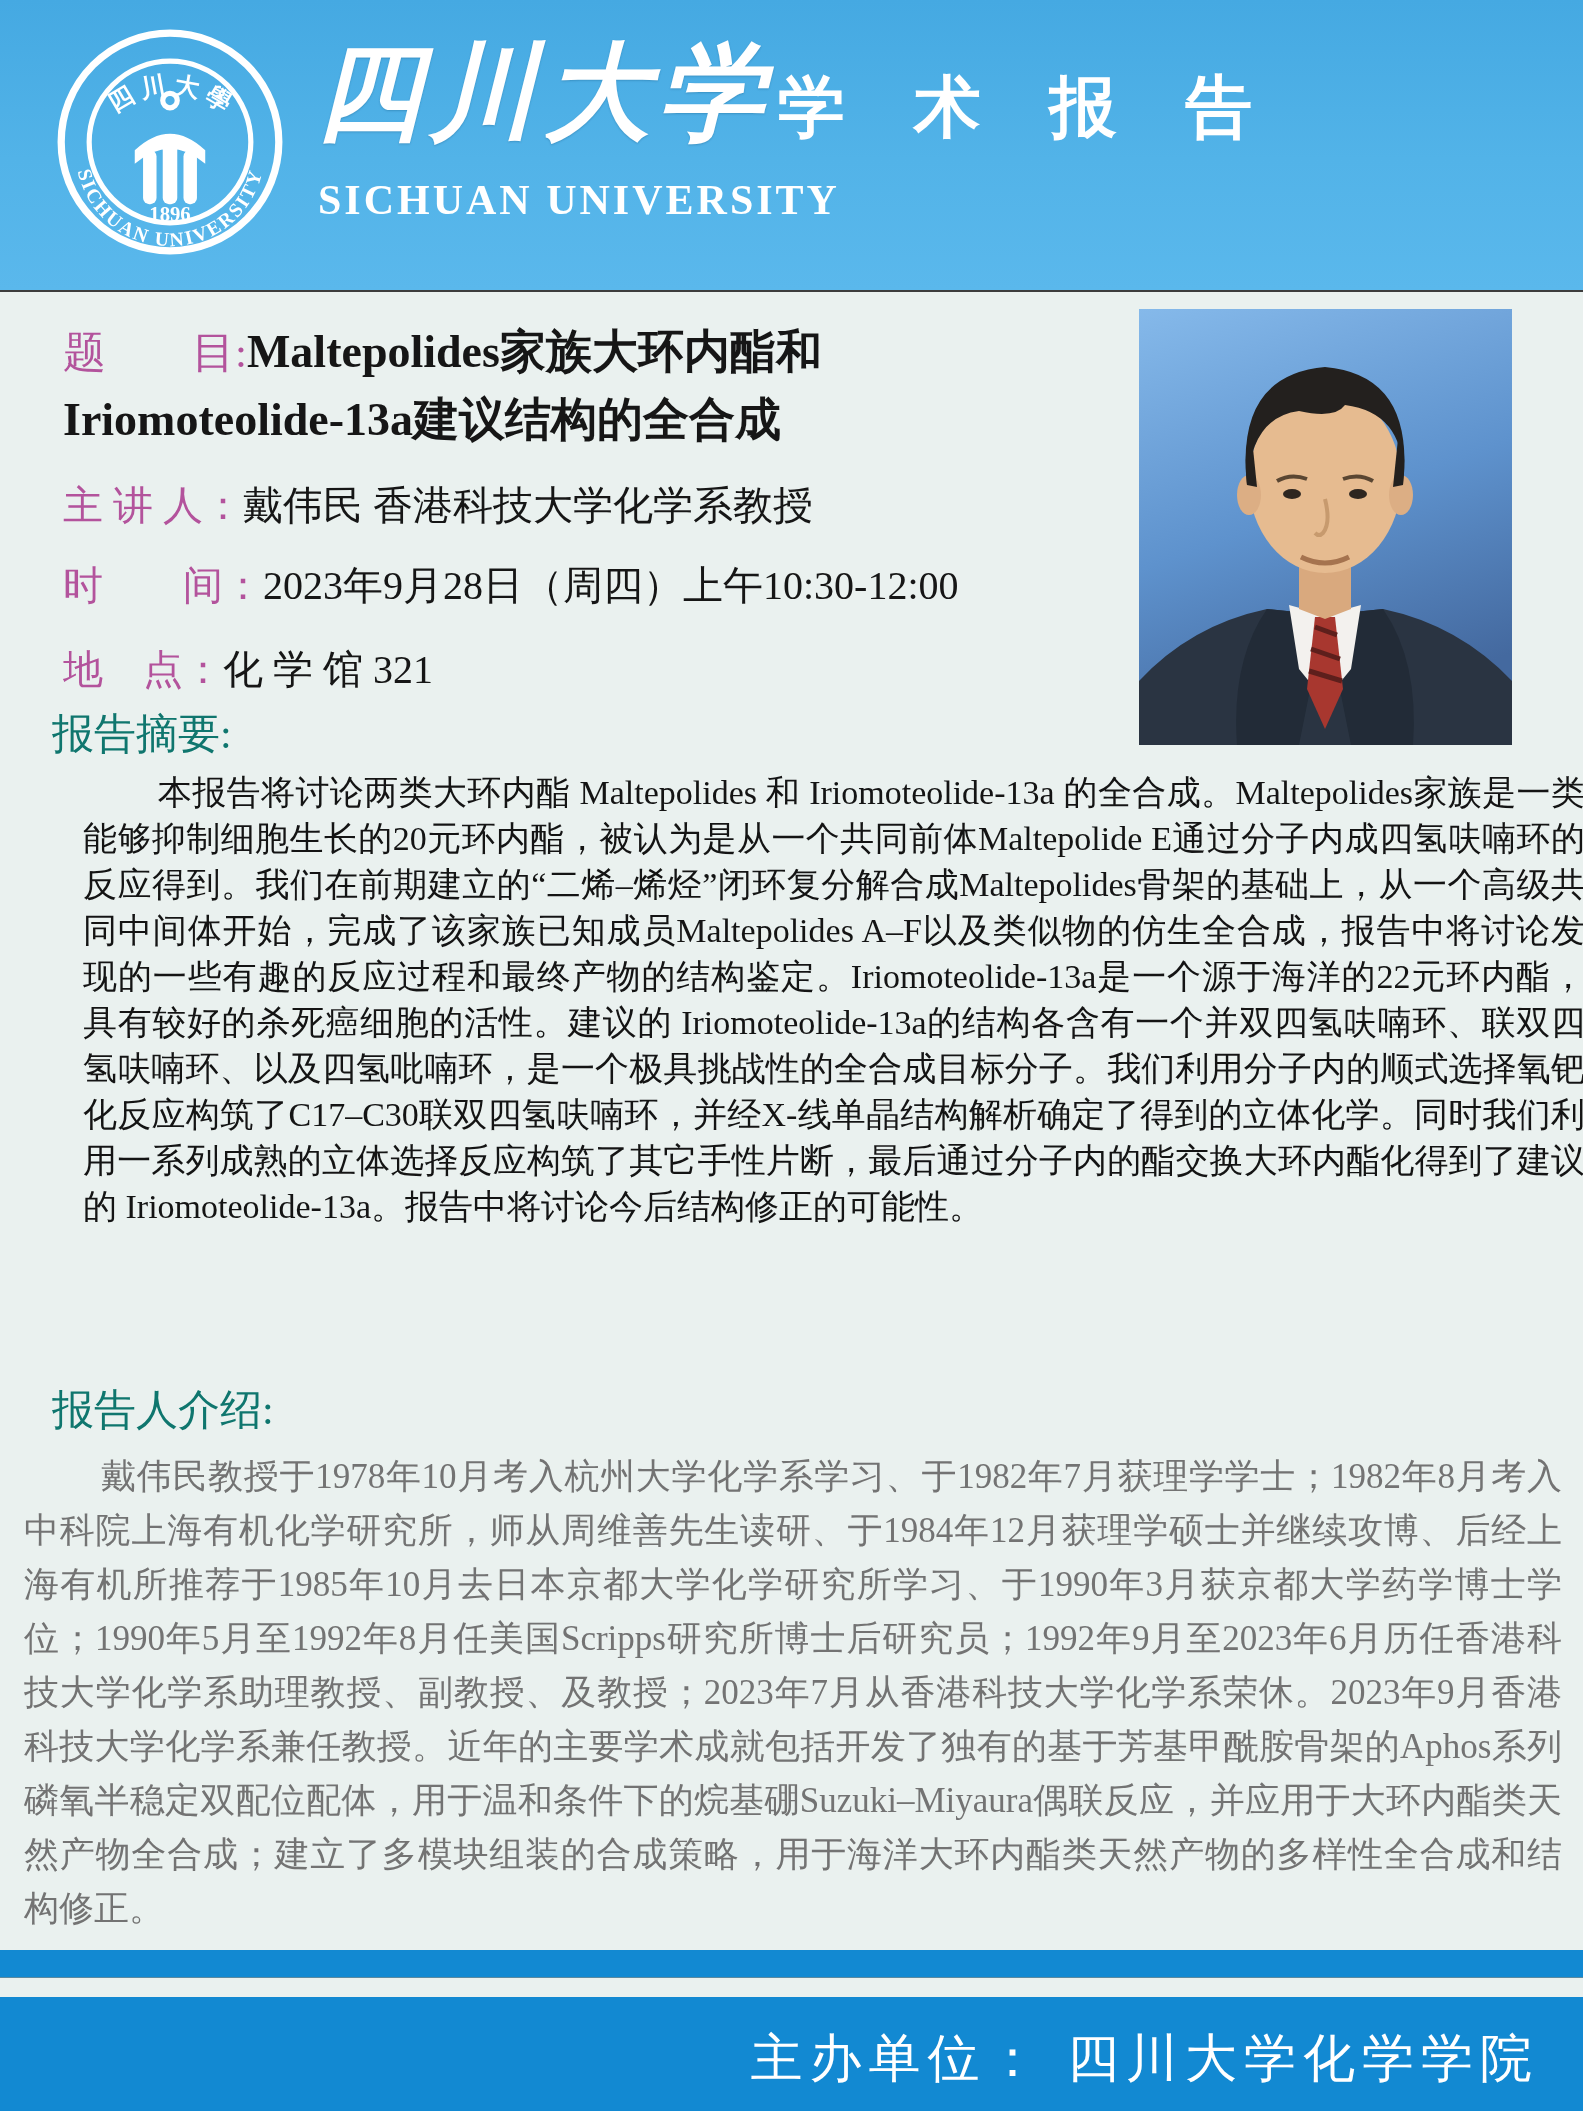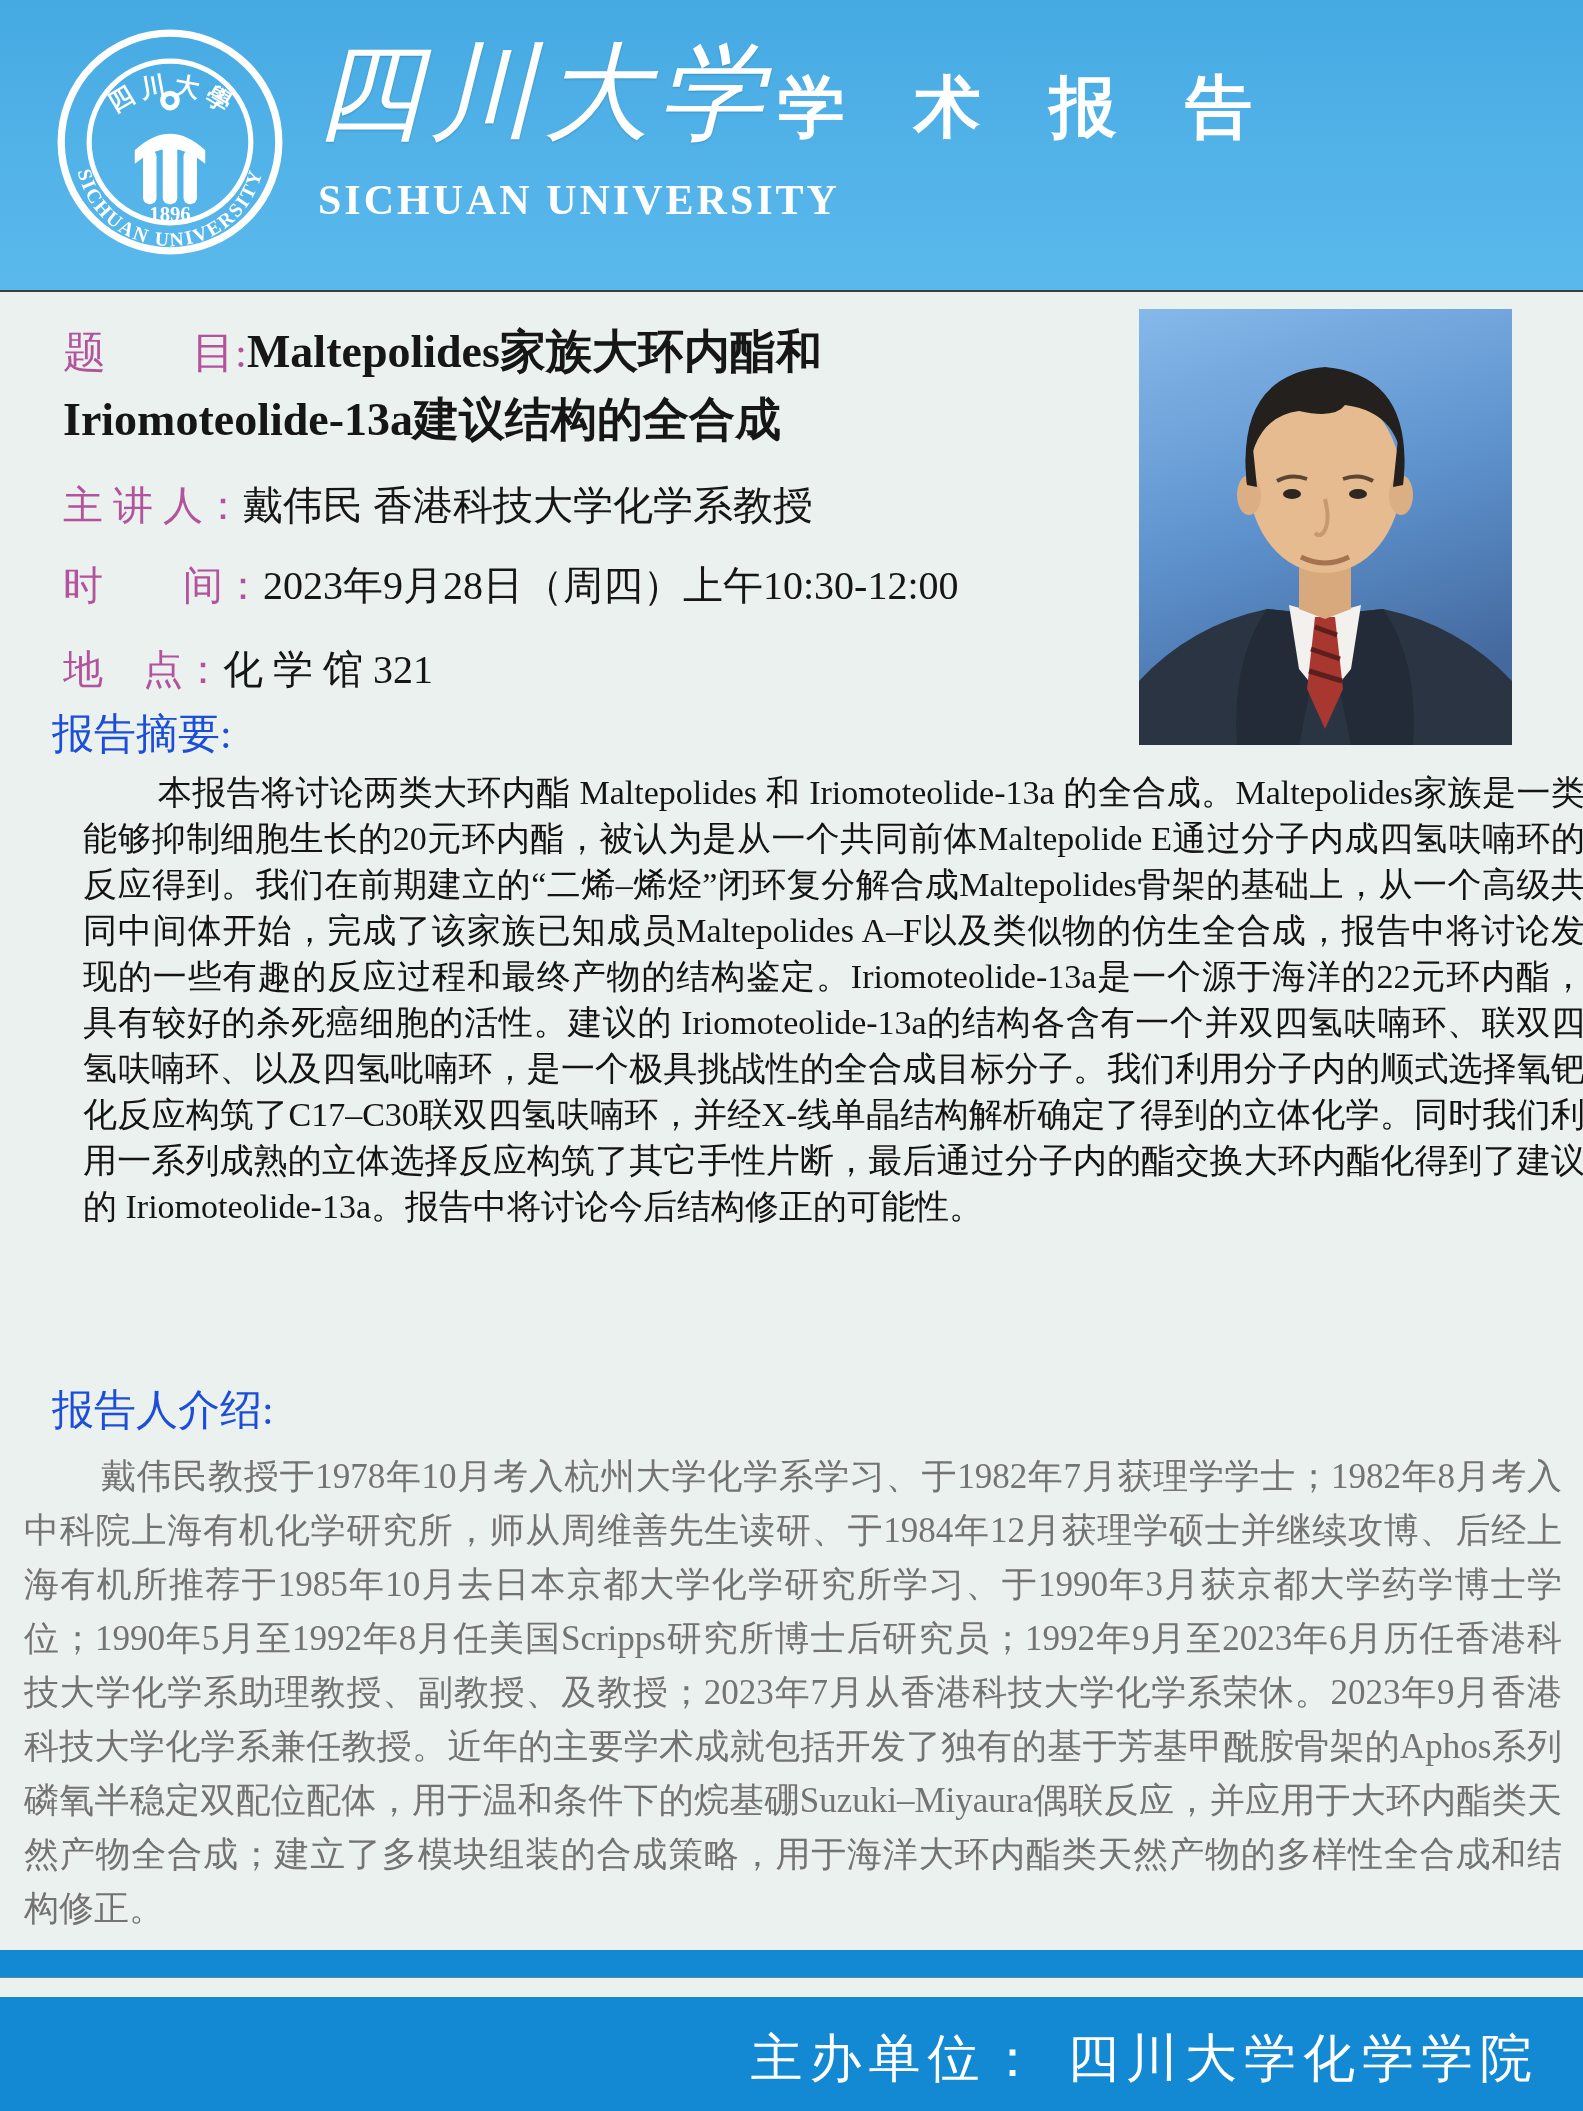--- a/index.html
+++ b/index.html
@@ -13,21 +13,21 @@
   }
   
   .header{
     position:absolute;left:0;top:0;width:1583px;height:290px;
     background:linear-gradient(180deg,#45a9e2 0%,#52b3e8 55%,#5ab8ec 100%);
     border-bottom:2px solid #3d3d3d;
   }
   .logo{position:absolute;left:56px;top:28px;width:228px;height:228px;}
   .uni-zh{
     position:absolute;left:316px;top:22px;
-    font-size:106px;font-weight:400;color:#ffffff;
+    font-size:106px;font-weight:700;color:#ffffff;
     letter-spacing:8px;white-space:nowrap;
     font-style:italic;
     text-shadow:0 1px 2px rgba(0,60,100,.25);
   }
   .uni-en{
     position:absolute;left:318px;top:176px;
     font-size:42px;font-weight:700;color:#ffffff;
     letter-spacing:3px;white-space:nowrap;
   }
   .banner-title{
@@ -41,21 +41,21 @@
     position:absolute;left:63px;top:318px;width:1000px;
     font-size:46px;line-height:67px;font-weight:700;color:#161616;
   }
   .title-row .label{font-weight:400;font-size:43px;}
   .info-row{position:absolute;left:63px;white-space:nowrap;font-size:40px;color:#161616;text-align:right;}
   .row-speaker{top:478px;}
   .row-time{top:558px;}
   .row-venue{top:642px;}
   .section-heading{
     position:absolute;left:52px;
-    font-size:42px;color:#1d4ed8;white-space:nowrap;
+    font-size:42px;color:#0f766e;white-space:nowrap;
   }
   .abstract-heading{top:706px;}
   .bio-heading{top:1382px;}
   .abstract-body{
     position:absolute;left:43px;top:770px;width:1502px;
     font-size:34px;line-height:46px;text-align:justify;
     text-indent:2.2em;color:#141414;margin-left:40px;
   }
   .bio-body{
     position:absolute;left:24px;top:1450px;width:1538px;

